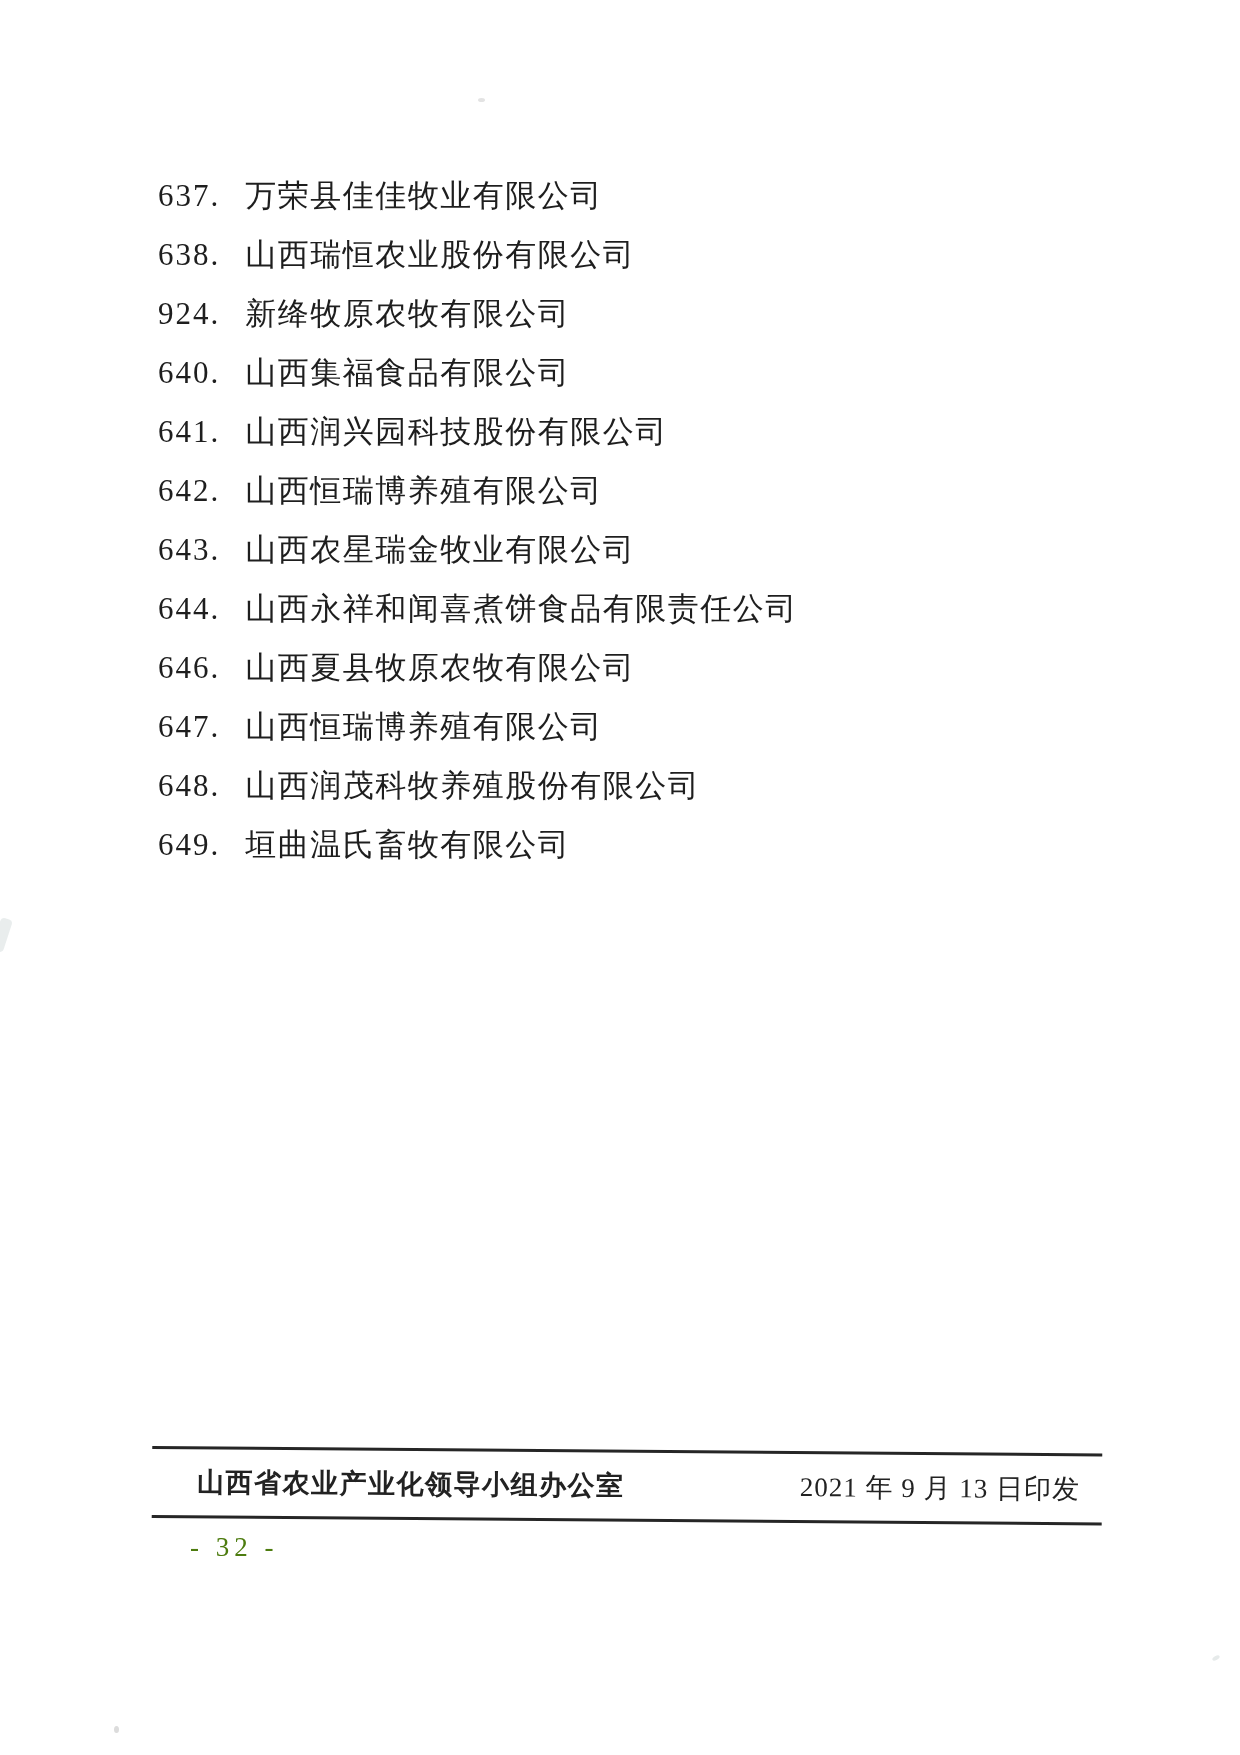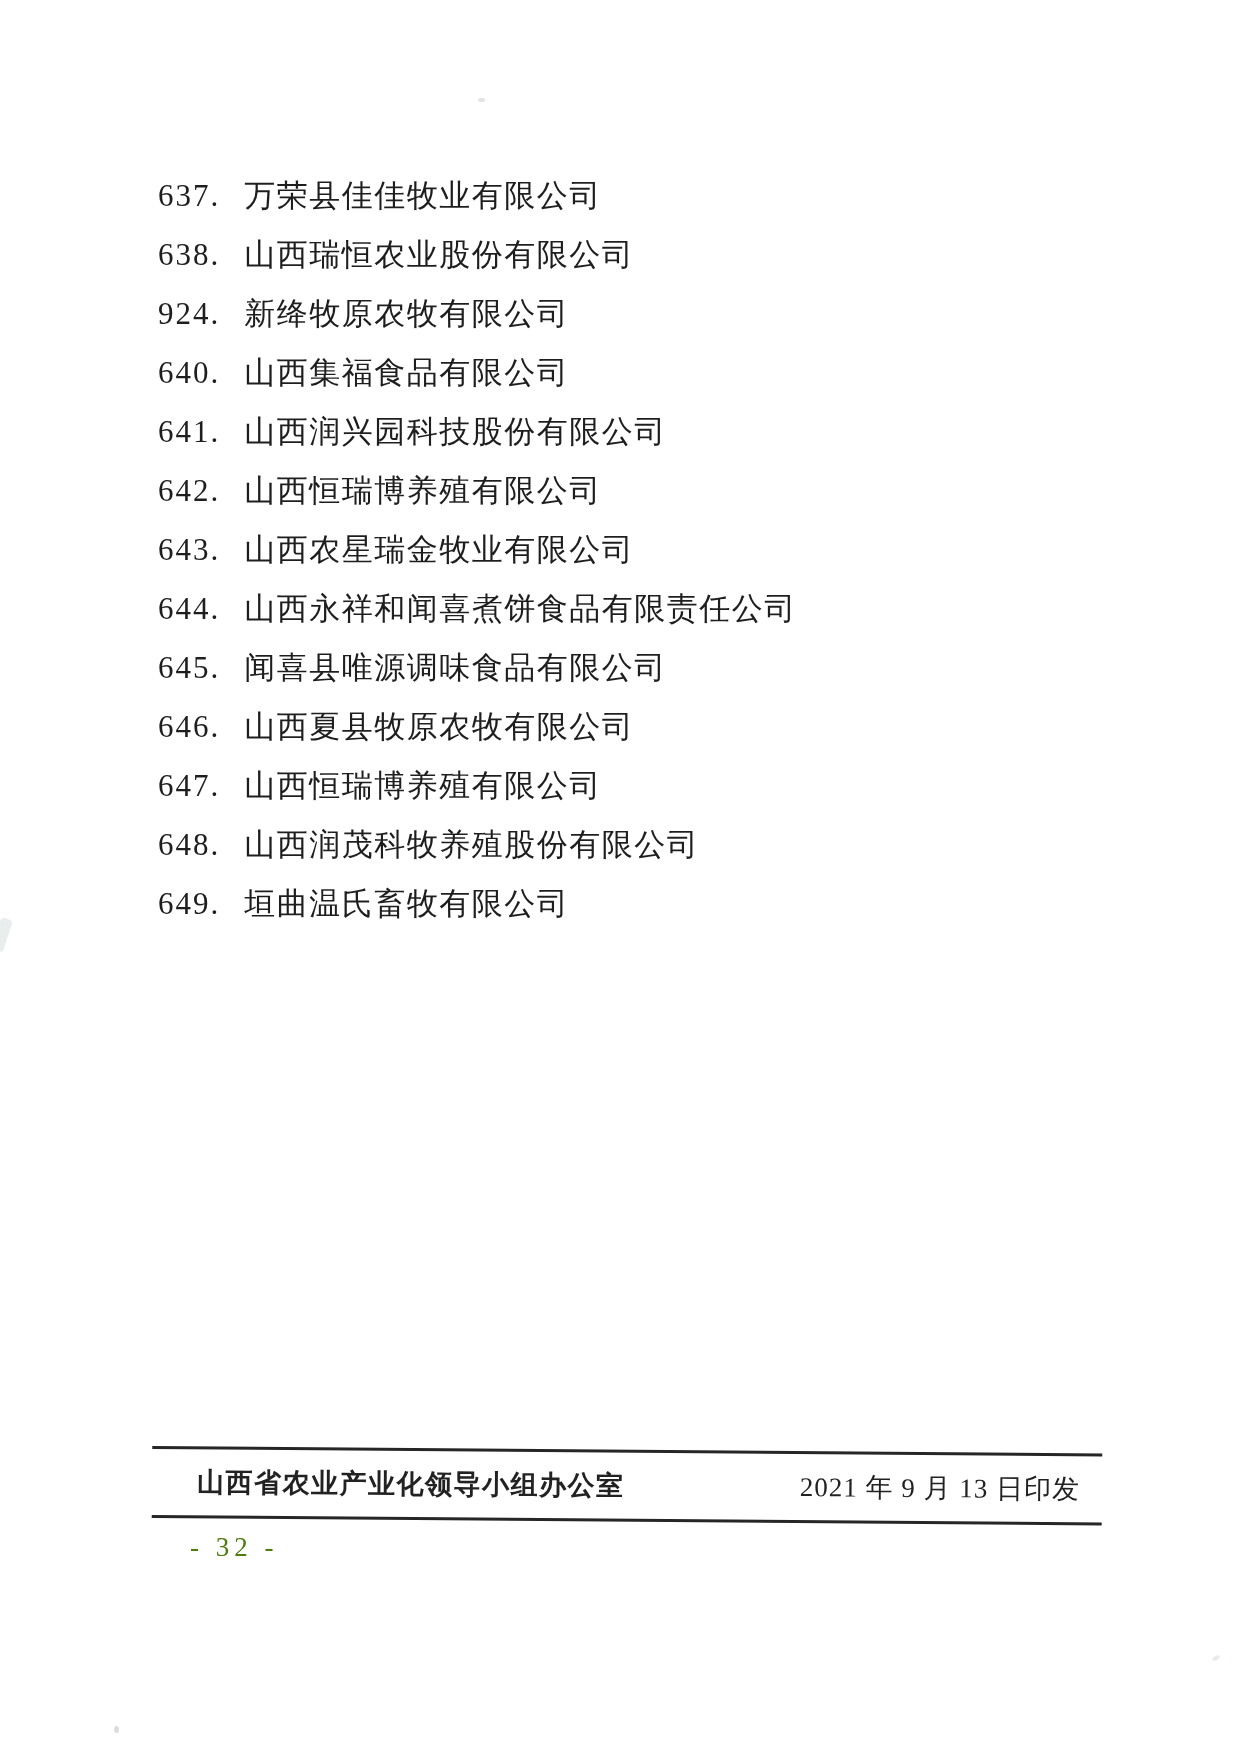--- a/index.html
+++ b/index.html
@@ -31,24 +31,25 @@
   .list-item{
     height:59px;
     line-height:59px;
     font-size:31px;
     white-space:nowrap;
     color:var(--ink);
   }
   .list-item .num{
     display:inline-block;
     letter-spacing:2px;
-    margin-right:24px;
+    margin-right:1px;
   }
   .list-item .name{
     letter-spacing:1.5px;
+    margin-left:24px;
   }
   
   .colophon{
     position:absolute;
     left:152px;
     top:1446px;
     width:950px;
     height:72px;
     border-top:3px solid var(--rule);
     border-bottom:3px solid var(--rule);
@@ -128,23 +129,20 @@
     <div class="list-item">
       <span class="num">642.</span><span class="name">山西恒瑞博养殖有限公司</span>
     </div>
     <div class="list-item">
       <span class="num">643.</span><span class="name">山西农星瑞金牧业有限公司</span>
     </div>
     <div class="list-item">
       <span class="num">644.</span><span class="name">山西永祥和闻喜煮饼食品有限责任公司</span>
     </div>
     <div class="list-item">
-      <span class="num">645.</span><span class="name">闻喜县唯源调味食品有限公司</span>
-    </div>
-    <div class="list-item">
       <span class="num">646.</span><span class="name">山西夏县牧原农牧有限公司</span>
     </div>
     <div class="list-item">
       <span class="num">647.</span><span class="name">山西恒瑞博养殖有限公司</span>
     </div>
     <div class="list-item">
       <span class="num">648.</span><span class="name">山西润茂科牧养殖股份有限公司</span>
     </div>
     <div class="list-item">
       <span class="num">649.</span><span class="name">垣曲温氏畜牧有限公司</span>

